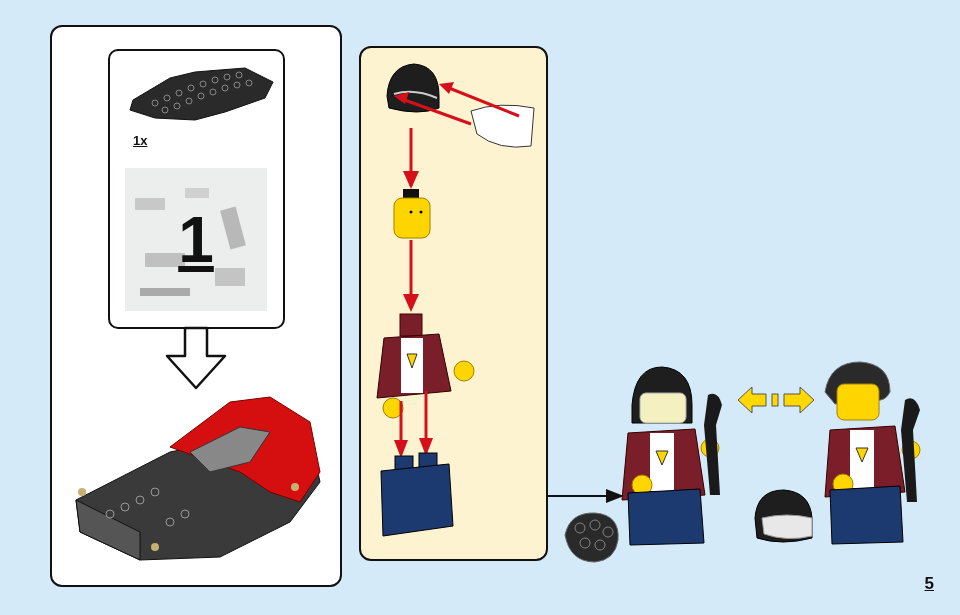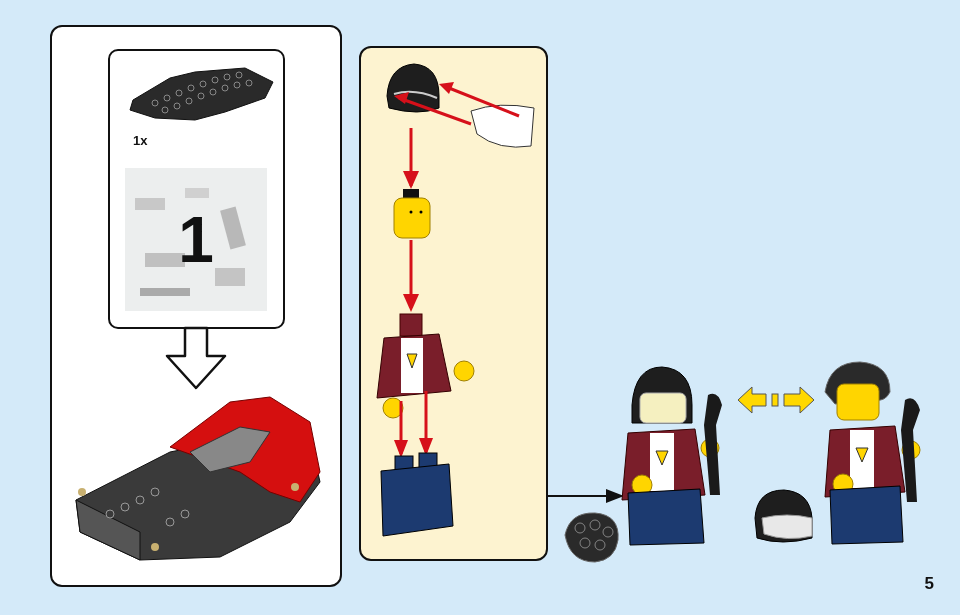--- a/index.html
+++ b/index.html
@@ -1,17 +1,17 @@
 <!DOCTYPE html>
 <html><head>
 <meta charset="utf-8">
 <style>
   html, body { margin:0; padding:0; }
   body { width:960px; height:615px; background:#d4eaf9; position:relative; overflow:hidden; font-family:"Liberation Sans", sans-serif; }
-  .abs { position:absolute; }
+  .abs { position:absolute;text-decoration:underline; }
   .panel-white { left:50px; top:25px; width:292px; height:562px; background:#fff; border:2.5px solid #111; border-radius:12px; box-sizing:border-box; }
   .panel-cream { left:359px; top:46px; width:189px; height:515px; background:#fdf3d0; border:2.5px solid #111; border-radius:12px; box-sizing:border-box; }
   .callout { left:108px; top:49px; width:177px; height:280px; background:#fff; border:2px solid #111; border-radius:10px; box-sizing:border-box; }
   .qty { font-weight:bold; font-size:13px; color:#111; }
   .page-num { right:26px; top:574px; font-weight:bold; font-size:17px; color:#111; }
   .bag { left:125px; top:168px; width:142px; height:143px; background:#eceeee; }
   .bag-num { left:0; top:40px; width:142px; text-align:center; font-weight:bold; font-size:64px; color:#111; line-height:64px; }
   svg { position:absolute; overflow:visible; }
 </style>
 </head>

